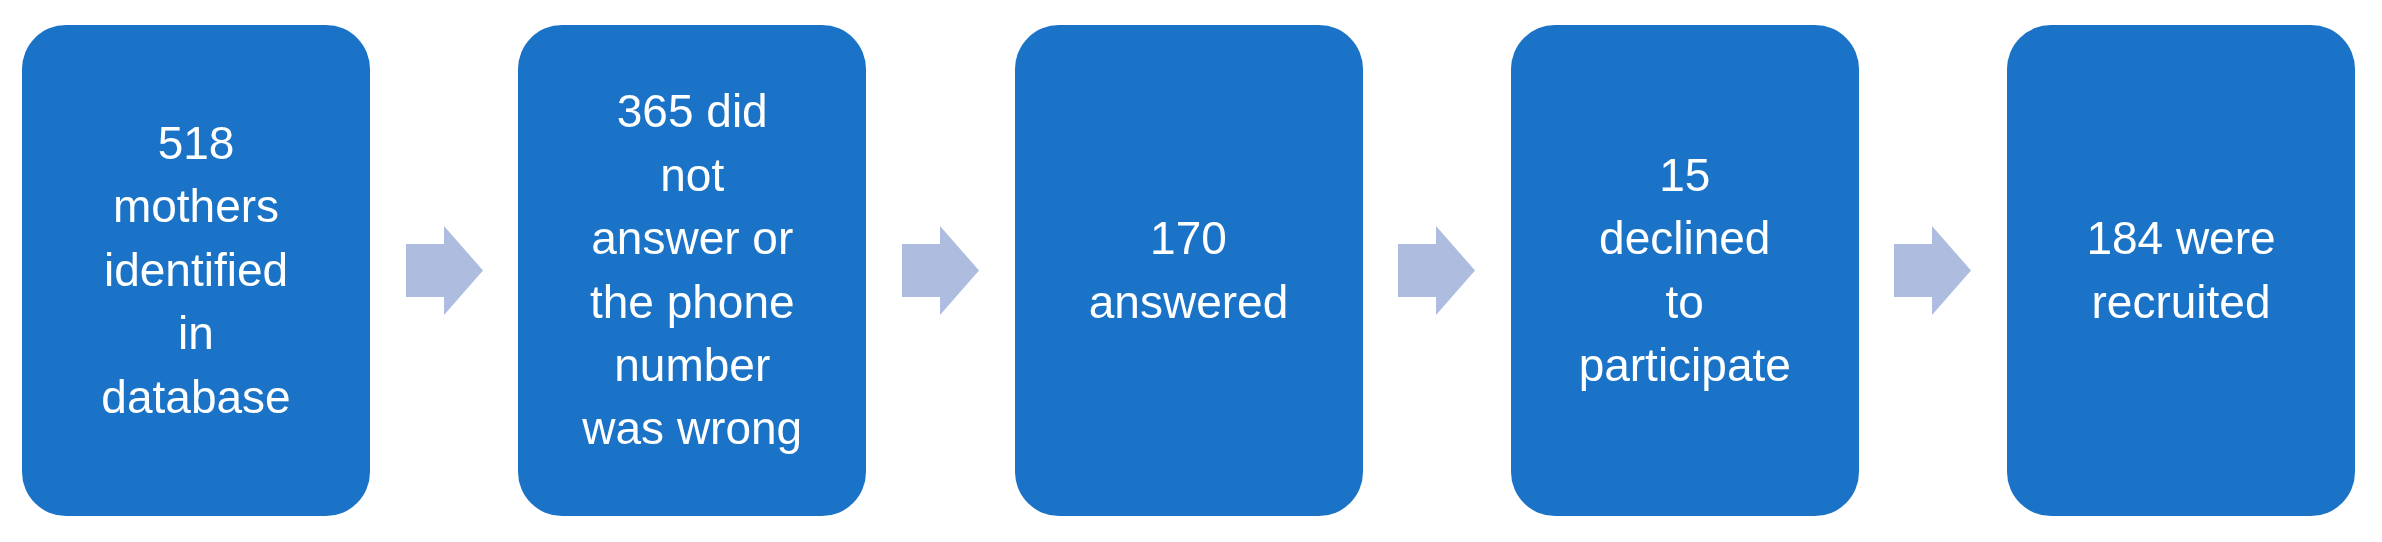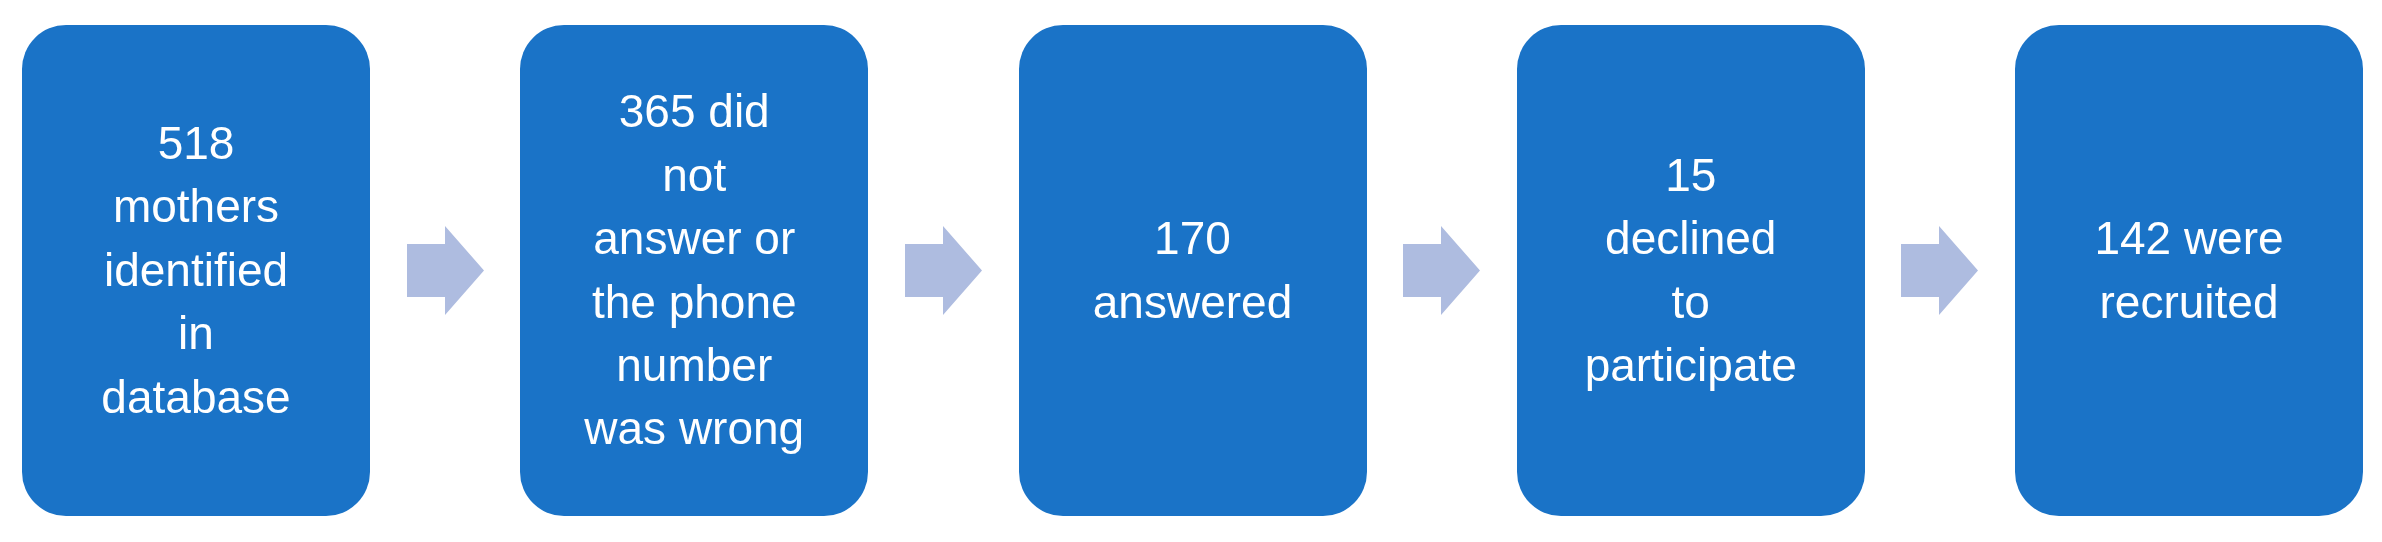--- a/index.html
+++ b/index.html
@@ -11,21 +11,21 @@
     width: 2382px;
     height: 542px;
     font-family: "Liberation Sans", sans-serif;
   }
   .canvas {
     box-sizing: border-box;
     width: 2382px;
     height: 542px;
     display: flex;
     align-items: stretch;
-    padding: 25px 19px 26px 22px;
+    padding: 25px 27px 26px 22px;
     background: var(--bg, #ffffff);
   }
   .step-box {
     flex: 0 0 348px;
     background: var(--box-fill, #1A73C7);
     border-radius: 44px;
     display: flex;
     align-items: center;
     justify-content: center;
     text-align: center;
@@ -102,17 +102,17 @@
 participate</div>
   </div>
 
   <div class="arrow-gap">
     <svg width="77" height="89" viewBox="0 0 77 89" aria-hidden="true">
       <polygon points="0,18 38,18 38,0 77,44.5 38,89 38,71 0,71" fill="currentColor"></polygon>
     </svg>
   </div>
 
   <div class="step-box">
-    <div class="step-text">142 were
+    <div class="step-text">184 were
 recruited</div>
   </div>
 
 </div>
 
 </body></html>

